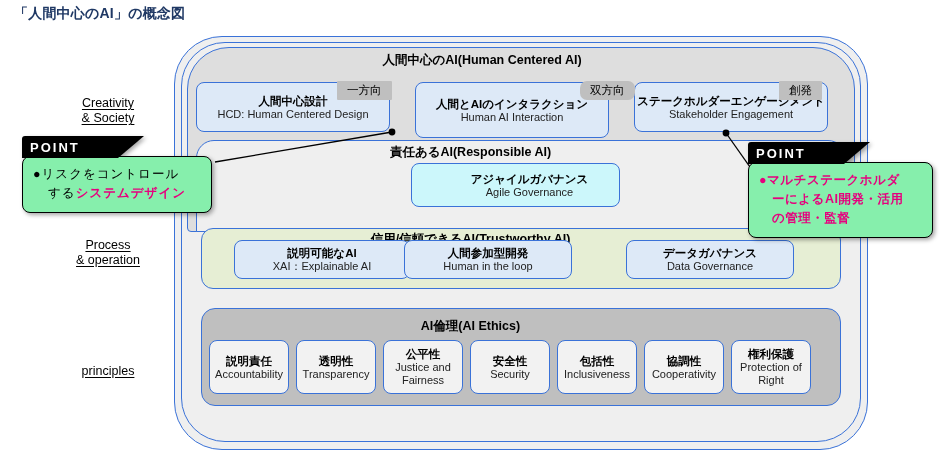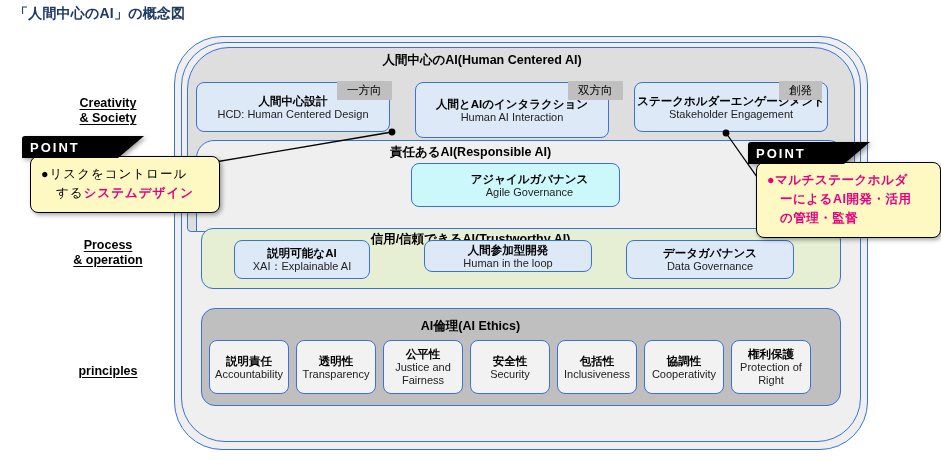--- a/index.html
+++ b/index.html
@@ -18,21 +18,20 @@
     font-size:14px;font-weight:bold;color:#1f3864;
     letter-spacing:.2px;white-space:nowrap;
   }
 
   
   .axis-label{
     position:absolute;
     font-size:12.5px;color:#000;
     text-align:center;line-height:15px;
     width:120px;
-    font-weight:bold;
   }
   .axis-label span{
     display:block;
     text-decoration:underline;
     text-underline-offset:2px;
   }
 
   
   .rbox{position:absolute;box-sizing:border-box;}
 
@@ -117,29 +116,29 @@
   .badge{
     position:absolute;
     background:#bfbfbf;
     color:#000;font-size:11.5px;
     padding:2px 10px 3px;
     border-radius:1px;
     line-height:14px;
     white-space:nowrap;
   }
   .b-one {left:337px;top:81px;}
-  .b-two {left:568px;top:81px;}
+  .b-two {left:580px;top:81px;border-radius:7px;}
   .b-emg {left:779px;top:81px;}
 
   
   .c-agile{left:411px;top:163px;width:209px;height:44px;padding-left:28px;}
 
   
-  .c-xai {left:234px;top:240px;width:136px;height:39px;}
-  .c-hitl{left:424px;top:240px;width:168px;height:32px;}
+  .c-xai {left:234px;top:240px;width:176px;height:39px;}
+  .c-hitl{left:404px;top:240px;width:168px;height:39px;}
   .c-dg  {left:626px;top:240px;width:168px;height:39px;}
 
   
   .e-card{top:340px;width:80px;height:54px;}
   .e1{left:209px;} .e2{left:296px;} .e3{left:383px;} .e4{left:470px;}
   .e5{left:557px;} .e6{left:644px;} .e7{left:731px;}
 
   
   .conn{position:absolute;left:0;top:0;width:941px;height:460px;pointer-events:none;}
 
@@ -161,28 +160,27 @@
     z-index:3;
   }
   .point-tab:after{
     content:"";position:absolute;right:-26px;top:0;
     width:0;height:0;
     border-top:22px solid #000;
     border-right:26px solid transparent;
   }
   .point-body{
     position:relative;
-    background:#fef9c3;
+    background:#86efac;
     border:1.6px solid #000;
     border-radius:8px;
     margin-top:-2px;
     padding:8px 10px 9px;
     box-sizing:border-box;
     z-index:2;
-    margin-left:8px;
   }
   .point-body p{
     margin:0;
     font-size:12.5px;
     line-height:19px;
     color:#000;
     letter-spacing:1px;
     white-space:nowrap;
   }
   .pink{color:#e6007e;font-weight:bold;}

